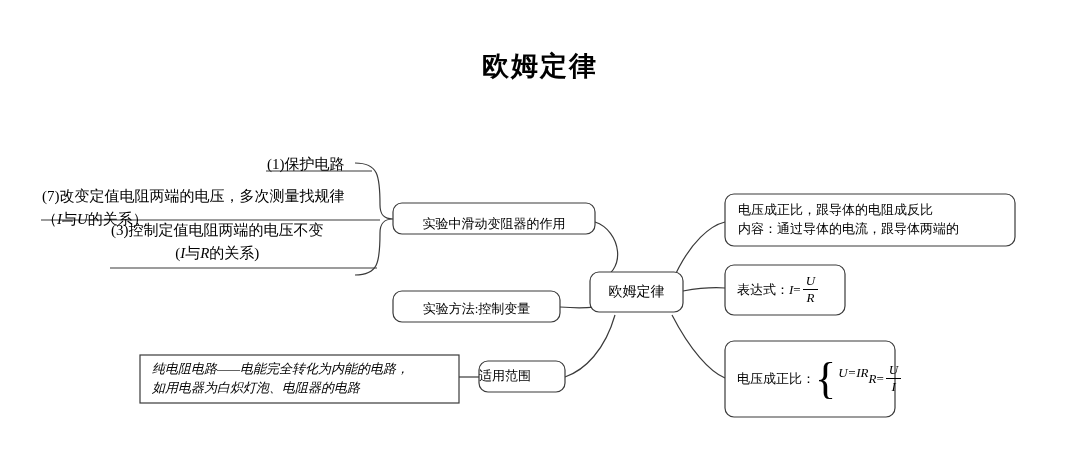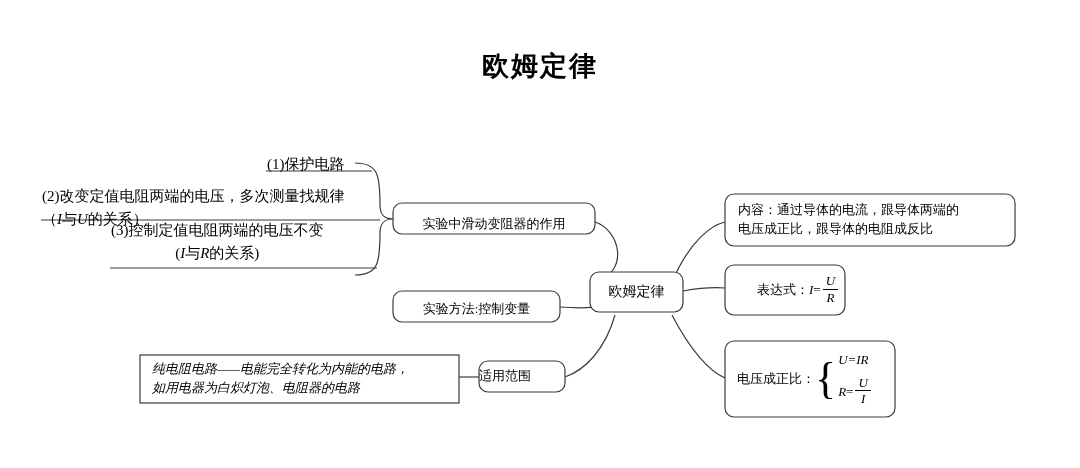--- a/index.html
+++ b/index.html
@@ -68,23 +68,22 @@
   .eqrow { display: inline-flex; align-items: center; }
   .brace-col { display: inline-flex; align-items: center; }
   .brace-glyph {
     font-size: 44px;
     line-height: 0.8;
     font-family: "Liberation Serif", "DejaVu Serif", serif;
     margin-right: 2px;
   }
   .stack {
     display: inline-flex;
-    flex-direction: column;
+    flex-direction: row;
     justify-content: center;
-    gap: 7px;
   }
 </style>
 </head>
 <body>
 
 <svg id="canvas" viewBox="0 0 1080 468">
 
   <g fill="none" stroke="#3a3a3a" stroke-width="1.2">
 
     <path d="M 595,282 C 630,272 620,230 595,222"></path>
@@ -153,26 +152,26 @@
 
 <div class="node" style="left:152px; top:355px; width:300px; height:48px; align-items:center;">
   <span style="display:block;font-style:italic;">
     <span class="txt" style="display:block;">纯电阻电路——电能完全转化为内能的电路，</span>
     <span class="txt" style="display:block;">如用电器为白炽灯泡、电阻器的电路</span>
   </span>
 </div>
 
 <div class="node" style="left:738px; top:194px; width:275px; height:52px;">
   <span style="display:block;">
+    <span class="txt" style="display:block;">电压成正比，跟导体的电阻成反比</span>
     <span class="txt" style="display:block;">内容：通过导体的电流，跟导体两端的</span>
-    <span class="txt" style="display:block;">电压成正比，跟导体的电阻成反比</span>
-  </span>
-</div>
-
-<div class="node" style="left:737px; top:265px; width:110px; height:50px;margin-left:20px;">
+  </span>
+</div>
+
+<div class="node" style="left:737px; top:265px; width:110px; height:50px;">
   <span class="eqrow">
     <span class="txt">表达式：</span>
     <span class="italic">I</span>
     <span>=</span>
     <span class="frac">
       <span class="num">U</span>
       <span class="bar"></span>
       <span class="den">R</span>
     </span>
   </span>
@@ -197,21 +196,21 @@
       </span>
     </span>
   </span>
 </div>
 
 <div class="plain" style="left:267px; top:153px;">
   <span class="txt">(1)保护电路</span>
 </div>
 
 <div class="plain" style="left:42px; top:185px;">
-  <span class="txt" style="display:block;">(2)改变定值电阻两端的电压，多次测量找规律</span>
+  <span class="txt" style="display:block;">(7)改变定值电阻两端的电压，多次测量找规律</span>
   <span style="display:block;">
     <span>（</span><span class="italic">I</span><span>与</span><span class="italic">U</span><span>的关系）</span>
   </span>
 </div>
 
 <div class="plain" style="left:111px; top:219px;text-align:center;">
   <span class="txt" style="display:block;">(3)控制定值电阻两端的电压不变</span>
   <span style="display:block;">
     <span>(</span><span class="italic">I</span><span>与</span><span class="italic">R</span><span>的关系)</span>
   </span>

